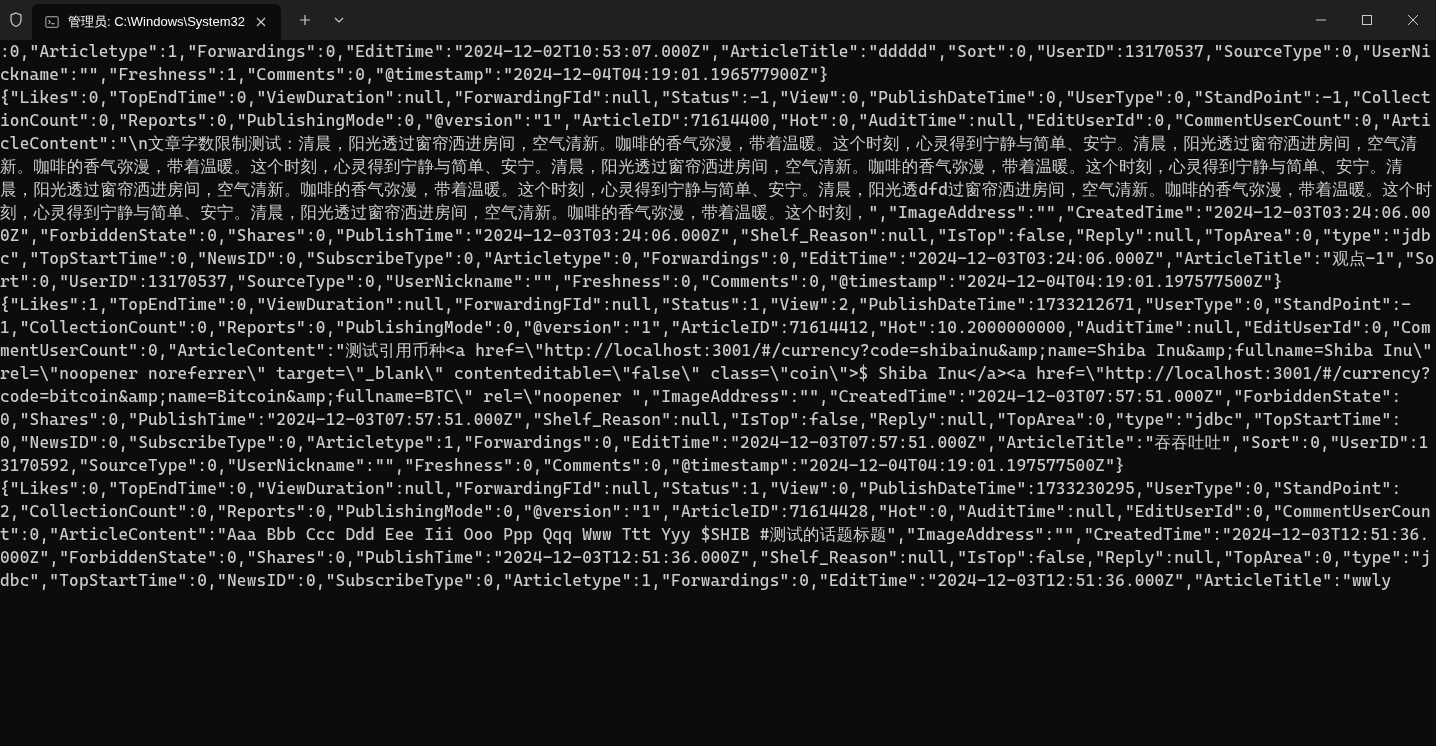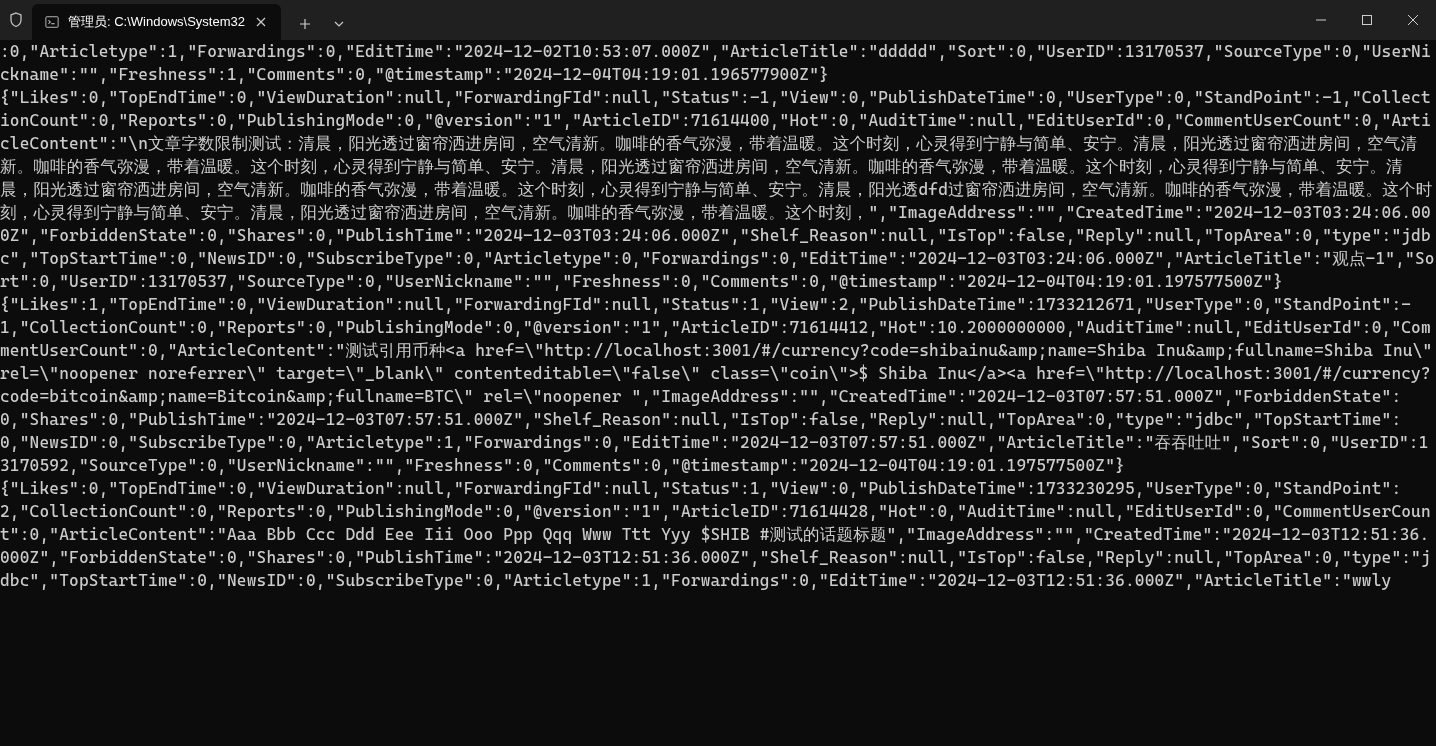--- a/index.html
+++ b/index.html
@@ -12,21 +12,21 @@
 }
 .titlebar {
   height: 40px;
   background: #202020;
   display: flex;
   align-items: center;
   position: relative;
 }
 .titlebar-left {
   display: flex;
-  align-items: flex-end;
+  align-items: center;
   height: 100%;
 }
 .shield-icon {
   width: 32px;
   height: 40px;
   display: flex;
   align-items: center;
   justify-content: center;
   color: #ccc;
 }

